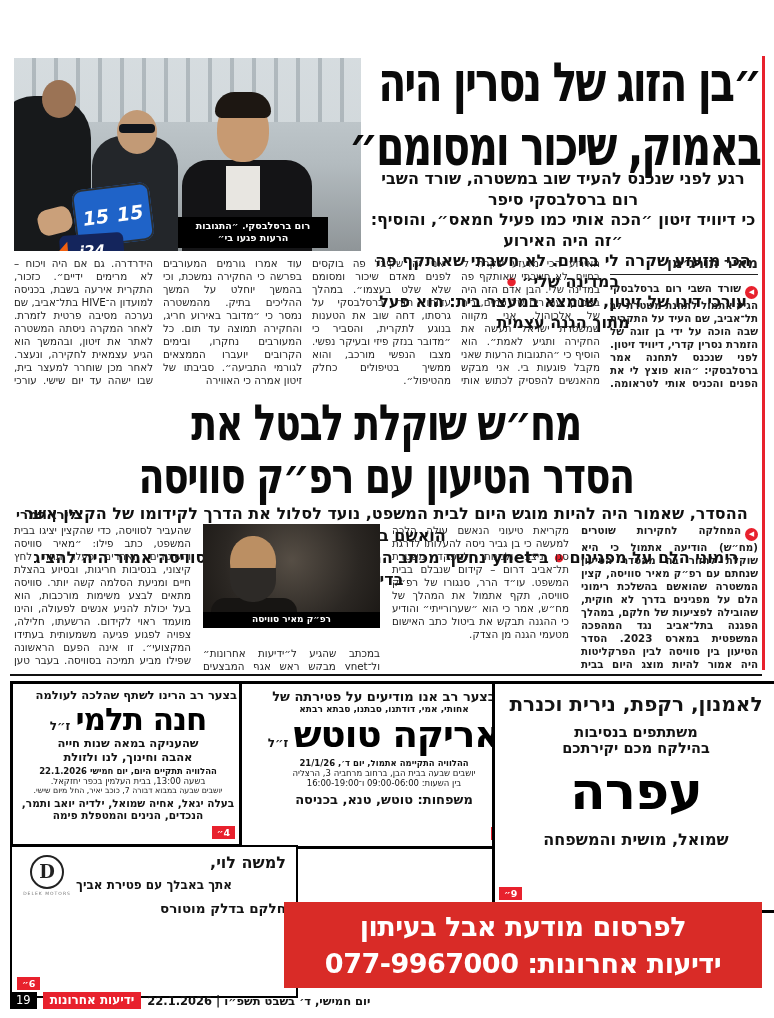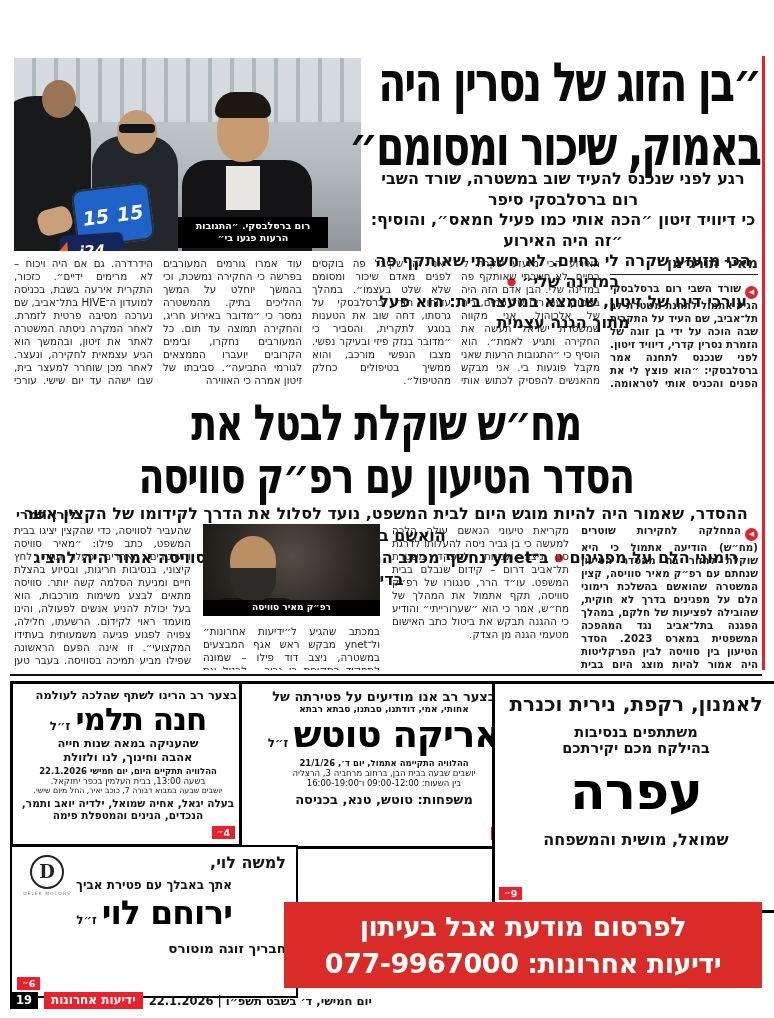--- a/index.html
+++ b/index.html
@@ -45,43 +45,43 @@
   .mic24::before{content:"";position:absolute;left:-10px;top:6px;border:9px solid transparent;border-right-color:#f2600f;}
   .hand{position:absolute;left:24px;top:150px;width:34px;height:26px;background:#caa07a;border-radius:10px;transform:rotate(-15deg);}
   .ph-cap{position:absolute;left:164px;bottom:3px;width:138px;background:#000;color:#fff;
         padding:3px 6px 4px;text-align:center;font-size:9.5px;line-height:12px;font-weight:bold;}
   
   .hl-mid{font-size:38px;line-height:51px;text-align:center;}
   .hl-mid>span{display:inline-block;transform:scaleY(1.32);transform-origin:top center;
         font-weight:bold;letter-spacing:-1.5px;color:#0a0a0a;}
   .subhead-mid{font-size:16px;line-height:22px;font-weight:bold;text-align:center;color:#111;}
   .byline2{font-weight:bold;font-size:13.5px;}
-  .photo-mid{position:relative;width:100%;height:92px;overflow:hidden;
-        background:radial-gradient(circle at 50% 35%,#564e45 0%,#2b2723 60%,#191613 100%);margin-bottom:9px;}
+  .photo-mid{position:relative;width:100%;height:104px;overflow:hidden;
+        background:radial-gradient(circle at 50% 35%,#564e45 0%,#2b2723 60%,#191613 100%);margin-bottom:19px;}
   .pm-head{position:absolute;left:27px;top:12px;width:46px;height:52px;background:#bb8f63;border-radius:48%;}
   .pm-beard{position:absolute;left:27px;top:44px;width:46px;height:34px;background:#2d2a27;border-radius:0 0 22px 22px;}
   .pm-body{position:absolute;left:8px;top:74px;width:86px;height:30px;background:#171513;border-radius:14px 14px 0 0;}
   .pm-cap{position:absolute;left:0;bottom:0;width:100%;background:#000;color:#fff;font-weight:bold;
         font-size:9px;text-align:center;padding:1px 0 2px;}
   
   .obit{background:#fff;border:3px solid #000;text-align:center;overflow:hidden;}
   .obit .name{font-weight:bold;letter-spacing:-1px;color:#000;}
   .zal{font-size:12px;font-weight:bold;}
   .badge{position:absolute;background:#e8212d;color:#fff;font-size:9.5px;font-weight:bold;padding:1px 5px;}
   .divider{left:10px;top:674px;width:752px;height:2px;background:#111;}
   .ad-red{left:284px;top:902px;width:478px;height:86px;background:#d92b27;color:#fff;
         display:flex;flex-direction:column;align-items:center;justify-content:center;
         font-weight:bold;font-size:27px;line-height:37px;letter-spacing:-.5px;}
   .logo-delek{position:absolute;left:10px;top:8px;width:50px;text-align:center;direction:ltr;}
   .logo-delek .dmark{width:30px;height:30px;border:2px solid #222;border-radius:50%;margin:0 auto;
         font-weight:bold;font-size:18px;line-height:30px;color:#222;font-family:"DejaVu Serif",serif;}
   .logo-delek .dtxt{font-size:4.5px;color:#777;letter-spacing:1px;margin-top:2px;}
   
   .footer{left:10px;top:992px;display:flex;direction:ltr;align-items:center;gap:6px;font-size:11.5px;}
-  .pgnum{background:#000;color:#fff;font-weight:bold;padding:1px 6px 2px;}
+  .pgnum{background:#000;color:#fff;font-weight:normal;padding:1px 6px 2px;}
   .logo-red{background:#e8212d;color:#fff;font-weight:bold;padding:1px 7px 2px;font-size:12px;}
   .fdate{font-weight:bold;direction:rtl;}
 </style>
 </head>
 <body>
 
 <div class="page">
 
   <div class="abs red-rule"></div>
 
@@ -199,46 +199,42 @@
 
   <div class="abs obit" style="left:239px;top:681px;width:242px;height:152px;padding:5px 21px;">
     <div style="font-size:13px;font-weight:bold;">בצער רב אנו מודיעים על פטירתה של</div>
     <div style="font-size:9px;font-weight:bold;">אחותי, אמי, דודתנו, סבתנו, סבתא רבתא</div>
     <div>
       <span class="name" style="font-size:37px;line-height:41px;">אריקה טוטש</span>
       <span class="zal">ז״ל</span>
     </div>
     <div style="font-size:8.5px;font-weight:bold;margin-top:3px;">ההלוויה התקיימה אתמול, יום ד׳, 21/1/26</div>
     <div style="font-size:8.5px;">יושבים שבעה בבית הבן, ברחוב מרחביה 3, הרצליה</div>
-    <div style="font-size:8.5px;">בין השעות: 09:00-12:00 ו־16:00-19:00</div>
+    <div style="font-size:8.5px;">בין השעות: 09:00-06:00 ו־16:00-19:00</div>
     <div style="font-size:13px;font-weight:bold;margin-top:4px;">משפחות: טוטש, טנא, בכניסה</div>
     <span class="badge" style="right:12px;bottom:6px;">6״</span>
   </div>
 
   <div class="abs obit" style="left:492px;top:681px;width:262px;height:210px;padding:8px 10px;">
     <div style="font-size:20px;font-weight:bold;">לאמנון, רקפת, נירית וכנרת</div>
     <div style="font-size:14.5px;font-weight:bold;margin-top:8px;">משתתפים בנסיבות</div>
     <div style="font-size:14.5px;font-weight:bold;">בהילקח מכם יקירתכם</div>
     <div class="name" style="font-size:52px;line-height:62px;margin-top:4px;">עפרה</div>
     <div style="font-size:16px;font-weight:bold;margin-top:8px;">שמואל, מושית והמשפחה</div>
     <span class="badge" style="left:4px;bottom:10px;">9״</span>
   </div>
 
   <div class="abs obit" style="left:10px;top:845px;width:264px;height:137px;padding:6px 10px;border-width:2px;">
     <div class="logo-delek">
       <div class="dmark">D</div>
       <div class="dtxt">DELEK MOTORS</div>
     </div>
     <div style="font-size:16px;font-weight:bold;text-align:right;">למשה לוי,</div>
     <div style="font-size:12px;font-weight:bold;margin-top:6px;">אתך באבלך עם פטירת אביך</div>
-    <div style="margin-top:2px;">
-      <span class="name" style="font-size:33px;line-height:38px;">ירוחם לוי</span>
-      <span class="zal">ז״ל</span>
-    </div>
-    <div style="font-size:13.5px;font-weight:bold;text-align:right;margin-top:8px;">חבריך זוגה מוטורס</div>
+    <div style="font-size:13.5px;font-weight:bold;text-align:right;margin-top:8px;">חלקם בדלק מוטורס</div>
     <span class="badge" style="left:5px;bottom:6px;">6״</span>
   </div>
 
   <div class="abs ad-red">
     <div>לפרסום מודעת אבל בעיתון</div>
     <div>ידיעות אחרונות: 077-9967000</div>
   </div>
 
   <div class="abs footer">
     <span class="pgnum">19</span>

